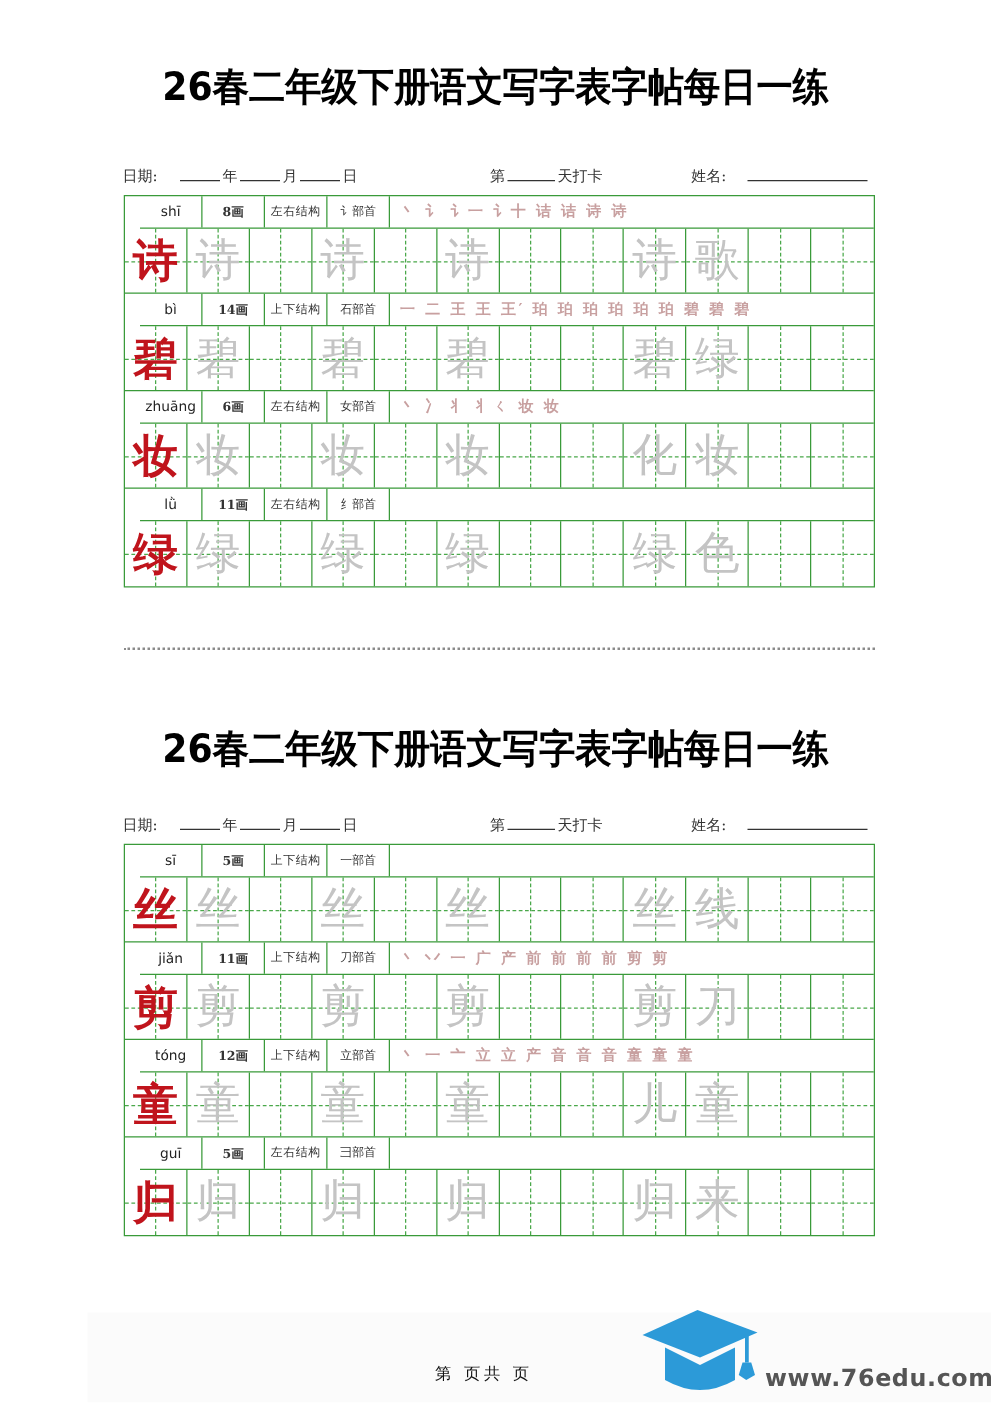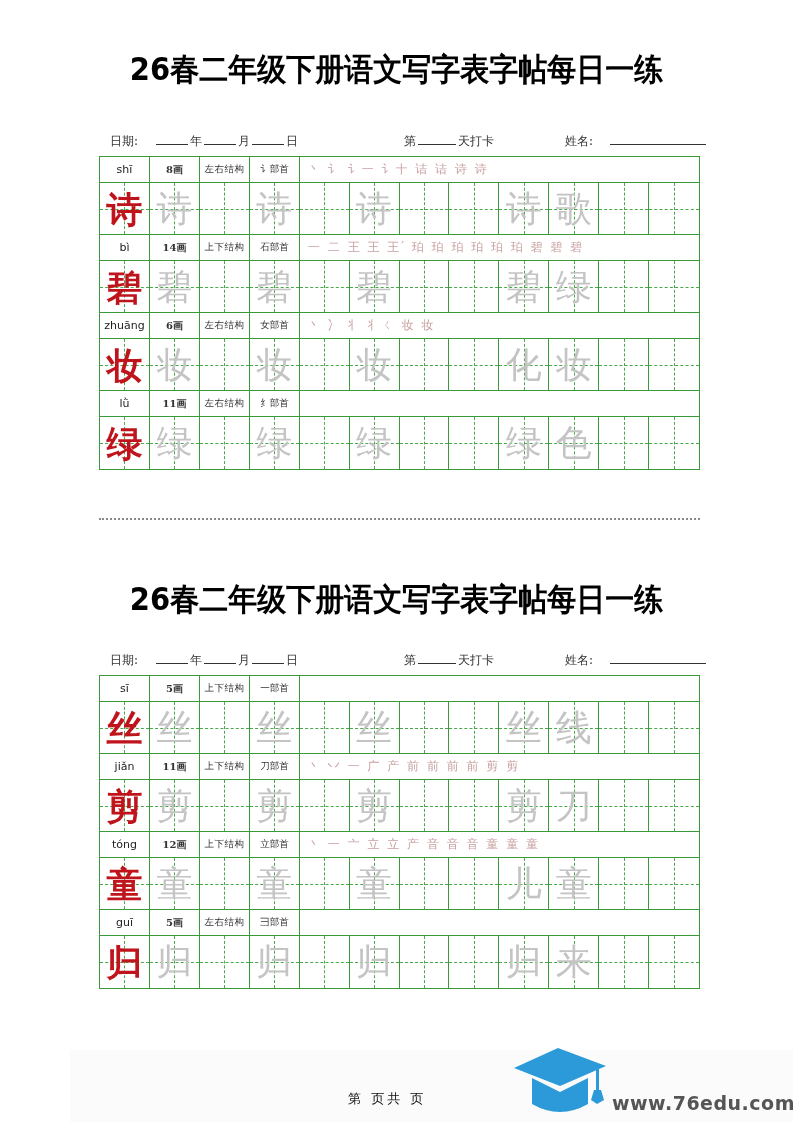--- a/index.html
+++ b/index.html
@@ -6,34 +6,35 @@
   html, body { width: 793px; height: 1122px; background: #ffffff; overflow: hidden; }
   body { position: relative; font-family: "DejaVu Serif", "Liberation Serif", serif; color: #222; }
 
   .title {
     position: absolute; left: 0; width: 793px; text-align: center;
     font-family: "DejaVu Sans", "Liberation Sans", sans-serif;
     font-weight: bold; font-size: 29px; color: #000; letter-spacing: 0px;
     transform: scaleY(1.08);
   }
   .meta {
-    position: absolute; left: 110px; width: 597px; height: 18px;
+    position: absolute; left: 98px; width: 597px; height: 18px;
     font-size: 12px; color: #333; font-family: "DejaVu Serif", serif;
   }
   .meta span { position: absolute; top: 0; white-space: nowrap; }
   .meta .blank { display: inline-block; border-bottom: 1px solid #333; height: 12px; vertical-align: baseline; }
 
   .sheet {
     position: absolute; left: 99px; width: 601px;
     border: 1.5px solid #3a9a3a;
   }
   .block { position: relative; width: 100%; }
   .info-row {
     position: relative; height: 26px; display: flex;
     border-bottom: 1.5px solid #3a9a3a;
+    margin-left: 12px;
   }
   .info-row .cell {
     width: 50px; height: 100%; border-right: 1.5px solid #3a9a3a;
     display: flex; align-items: center; justify-content: center;
     font-size: 10px; color: #333; white-space: nowrap; overflow: hidden;
   }
   .info-row .cell.pinyin { font-family: "DejaVu Sans", "Liberation Sans", sans-serif; font-size: 11px; color: #222; }
   .info-row .cell.strokes-count { font-size: 10px; font-weight: bold; }
   .info-row .cell.struct { font-size: 9.5px; letter-spacing: 0.5px; }
   .info-row .cell.radical { font-size: 9.5px; }
@@ -45,21 +46,21 @@
     position: relative; height: 52px; display: flex;
     border-bottom: 1.5px solid #3a9a3a;
   }
   .block:last-child .practice-row { border-bottom: none; }
   .practice-row .box {
     position: relative; width: 50px; height: 100%;
     border-right: 1.5px solid #3a9a3a;
     display: flex; align-items: center; justify-content: center;
   }
   .practice-row .box:last-child { border-right: none; }
-  .info-row .stroke-order { border-right: none; }
+  .info-row .stroke-order { border-right: none; font-weight: bold; }
   .practice-row .box::before {
     content: ""; position: absolute; left: 50%; top: 0; bottom: 0;
     border-left: 1px dashed #4aa84a;
   }
   .practice-row .box::after {
     content: ""; position: absolute; top: 50%; left: 0; right: 0;
     border-top: 1px dashed #4aa84a;
   }
   .practice-row .box .ch {
     position: relative; z-index: 1; font-size: 36px; line-height: 1;

